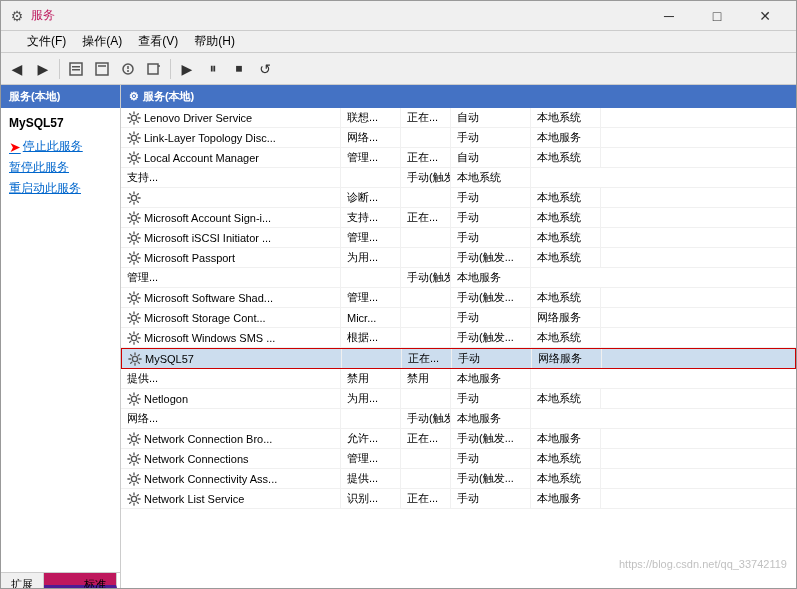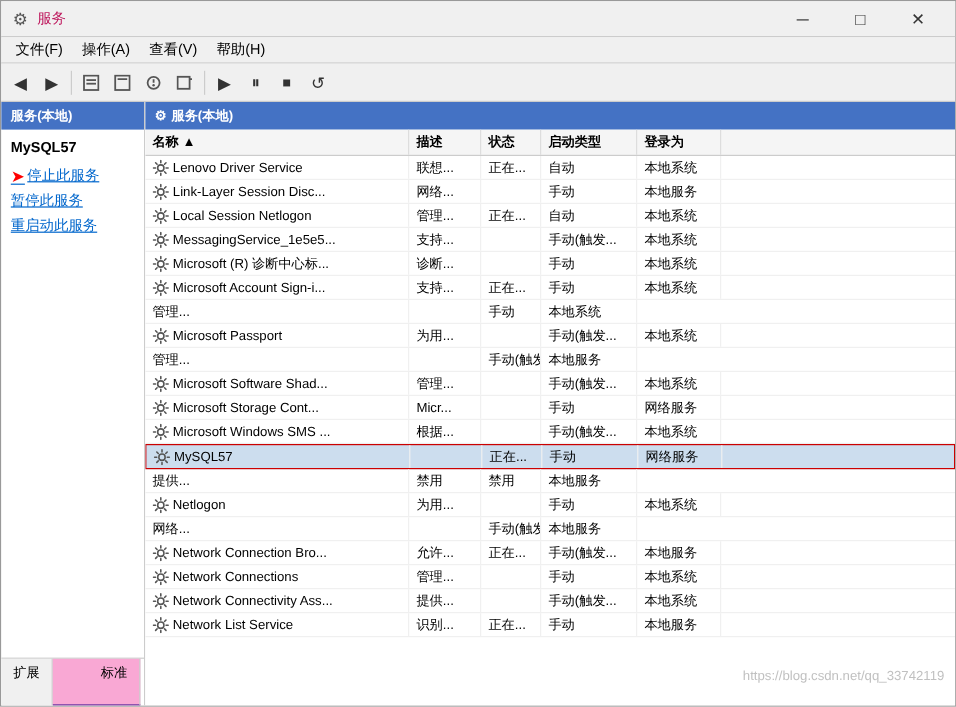--- a/index.html
+++ b/index.html
@@ -65,21 +65,21 @@
       align-items: center;
       justify-content: center;
       color: #333;
     }
 
     
     .menu-bar {
       height: 22px;
       display: flex;
       align-items: center;
-      padding: 0 4px;
+      padding: 0 18px;
       background: #f0f0f0;
       border-bottom: 1px solid #ccc;
     }
 
     .menu-item {
       padding: 2px 8px;
       cursor: pointer;
       font-size: 12px;
       color: #000;
     }
@@ -167,35 +167,35 @@
     }
 
     .sidebar-link .arrow {
       color: red;
       font-size: 14px;
       text-decoration: none;
     }
 
     
     .sidebar-tabs {
-      height: 40px;
+      height: 16px;
       display: flex;
       border-top: 1px solid #ccc;
     }
 
     .sidebar-tab {
       padding: 4px 10px;
       font-size: 11px;
       cursor: pointer;
       border-right: 1px solid #ccc;
       background: #f0f0f0;
     }
     .sidebar-tab.active {
-      background: #f9a8d4;
-      border-bottom: 1px solid #4c1d95;
+      background: #be185d;
+      border-bottom: 3px solid #4c1d95;
       padding-left: 40px;
     }
 
     
     .right-panel {
       flex: 1;
       display: flex;
       flex-direction: column;
       background: #fff;
       overflow: hidden;
@@ -369,27 +369,20 @@
       </div>
     </div>
 
     <div class="right-panel">
       <div class="right-header">
         <span>⚙</span>
         <span>服务(本地)</span>
       </div>
       <div class="services-table">
 
-        <div class="table-header">
-          <div class="table-header-cell">名称 ▲</div>
-          <div class="table-header-cell">描述</div>
-          <div class="table-header-cell">状态</div>
-          <div class="table-header-cell">启动类型</div>
-          <div class="table-header-cell">登录为</div>
-        </div>
 
         <div id="table-body">
             <div class="table-row">
               <div class="table-cell">
                 <svg class="gear-icon" viewBox="0 0 16 16" fill="none" xmlns="http://www.w3.org/2000/svg">
     <circle cx="8" cy="8" r="3" stroke="#555" stroke-width="1.5"></circle>
     <path d="M8 1v2M8 13v2M1 8h2M13 8h2M3.05 3.05l1.41 1.41M11.54 11.54l1.41 1.41M3.05 12.95l1.41-1.41M11.54 4.46l1.41-1.41" stroke="#555" stroke-width="1.5" stroke-linecap="round"></path>
   </svg>
                 <span>Lenovo Driver Service</span>
               </div>
@@ -397,80 +390,79 @@
               <div class="table-cell">正在...</div>
               <div class="table-cell">自动</div>
               <div class="table-cell">本地系统</div>
             </div>
             <div class="table-row">
               <div class="table-cell">
                 <svg class="gear-icon" viewBox="0 0 16 16" fill="none" xmlns="http://www.w3.org/2000/svg">
     <circle cx="8" cy="8" r="3" stroke="#555" stroke-width="1.5"></circle>
     <path d="M8 1v2M8 13v2M1 8h2M13 8h2M3.05 3.05l1.41 1.41M11.54 11.54l1.41 1.41M3.05 12.95l1.41-1.41M11.54 4.46l1.41-1.41" stroke="#555" stroke-width="1.5" stroke-linecap="round"></path>
   </svg>
-                <span>Link-Layer Session Disc...</span>
+                <span>Link-Layer Topology Disc...</span>
               </div>
               <div class="table-cell">网络...</div>
               <div class="table-cell"></div>
               <div class="table-cell">手动</div>
               <div class="table-cell">本地服务</div>
             </div>
             <div class="table-row">
               <div class="table-cell">
                 <svg class="gear-icon" viewBox="0 0 16 16" fill="none" xmlns="http://www.w3.org/2000/svg">
     <circle cx="8" cy="8" r="3" stroke="#555" stroke-width="1.5"></circle>
     <path d="M8 1v2M8 13v2M1 8h2M13 8h2M3.05 3.05l1.41 1.41M11.54 11.54l1.41 1.41M3.05 12.95l1.41-1.41M11.54 4.46l1.41-1.41" stroke="#555" stroke-width="1.5" stroke-linecap="round"></path>
   </svg>
-                <span>Local Session Netlogon</span>
+                <span>Local Account Manager</span>
               </div>
               <div class="table-cell">管理...</div>
               <div class="table-cell">正在...</div>
               <div class="table-cell">自动</div>
               <div class="table-cell">本地系统</div>
             </div>
             <div class="table-row">
-              <div class="table-cell">
-                <svg class="gear-icon" viewBox="0 0 16 16" fill="none" xmlns="http://www.w3.org/2000/svg">
-    <circle cx="8" cy="8" r="3" stroke="#555" stroke-width="1.5"></circle>
-    <path d="M8 1v2M8 13v2M1 8h2M13 8h2M3.05 3.05l1.41 1.41M11.54 11.54l1.41 1.41M3.05 12.95l1.41-1.41M11.54 4.46l1.41-1.41" stroke="#555" stroke-width="1.5" stroke-linecap="round"></path>
-  </svg>
-                <span>MessagingService_1e5e5...</span>
-              </div>
               <div class="table-cell">支持...</div>
               <div class="table-cell"></div>
               <div class="table-cell">手动(触发...</div>
               <div class="table-cell">本地系统</div>
             </div>
             <div class="table-row">
               <div class="table-cell">
                 <svg class="gear-icon" viewBox="0 0 16 16" fill="none" xmlns="http://www.w3.org/2000/svg">
     <circle cx="8" cy="8" r="3" stroke="#555" stroke-width="1.5"></circle>
     <path d="M8 1v2M8 13v2M1 8h2M13 8h2M3.05 3.05l1.41 1.41M11.54 11.54l1.41 1.41M3.05 12.95l1.41-1.41M11.54 4.46l1.41-1.41" stroke="#555" stroke-width="1.5" stroke-linecap="round"></path>
   </svg>
-                <span>Microsoft (R) 诊断中心标...</span>
               </div>
               <div class="table-cell">诊断...</div>
               <div class="table-cell"></div>
               <div class="table-cell">手动</div>
               <div class="table-cell">本地系统</div>
             </div>
             <div class="table-row">
               <div class="table-cell">
                 <svg class="gear-icon" viewBox="0 0 16 16" fill="none" xmlns="http://www.w3.org/2000/svg">
     <circle cx="8" cy="8" r="3" stroke="#555" stroke-width="1.5"></circle>
     <path d="M8 1v2M8 13v2M1 8h2M13 8h2M3.05 3.05l1.41 1.41M11.54 11.54l1.41 1.41M3.05 12.95l1.41-1.41M11.54 4.46l1.41-1.41" stroke="#555" stroke-width="1.5" stroke-linecap="round"></path>
   </svg>
                 <span>Microsoft Account Sign-i...</span>
               </div>
               <div class="table-cell">支持...</div>
               <div class="table-cell">正在...</div>
               <div class="table-cell">手动</div>
               <div class="table-cell">本地系统</div>
             </div>
             <div class="table-row">
+              <div class="table-cell">
+                <svg class="gear-icon" viewBox="0 0 16 16" fill="none" xmlns="http://www.w3.org/2000/svg">
+    <circle cx="8" cy="8" r="3" stroke="#555" stroke-width="1.5"></circle>
+    <path d="M8 1v2M8 13v2M1 8h2M13 8h2M3.05 3.05l1.41 1.41M11.54 11.54l1.41 1.41M3.05 12.95l1.41-1.41M11.54 4.46l1.41-1.41" stroke="#555" stroke-width="1.5" stroke-linecap="round"></path>
+  </svg>
+                <span>Microsoft iSCSI Initiator ...</span>
+              </div>
               <div class="table-cell">管理...</div>
               <div class="table-cell"></div>
               <div class="table-cell">手动</div>
               <div class="table-cell">本地系统</div>
             </div>
             <div class="table-row">
               <div class="table-cell">
                 <svg class="gear-icon" viewBox="0 0 16 16" fill="none" xmlns="http://www.w3.org/2000/svg">
     <circle cx="8" cy="8" r="3" stroke="#555" stroke-width="1.5"></circle>
     <path d="M8 1v2M8 13v2M1 8h2M13 8h2M3.05 3.05l1.41 1.41M11.54 11.54l1.41 1.41M3.05 12.95l1.41-1.41M11.54 4.46l1.41-1.41" stroke="#555" stroke-width="1.5" stroke-linecap="round"></path>

